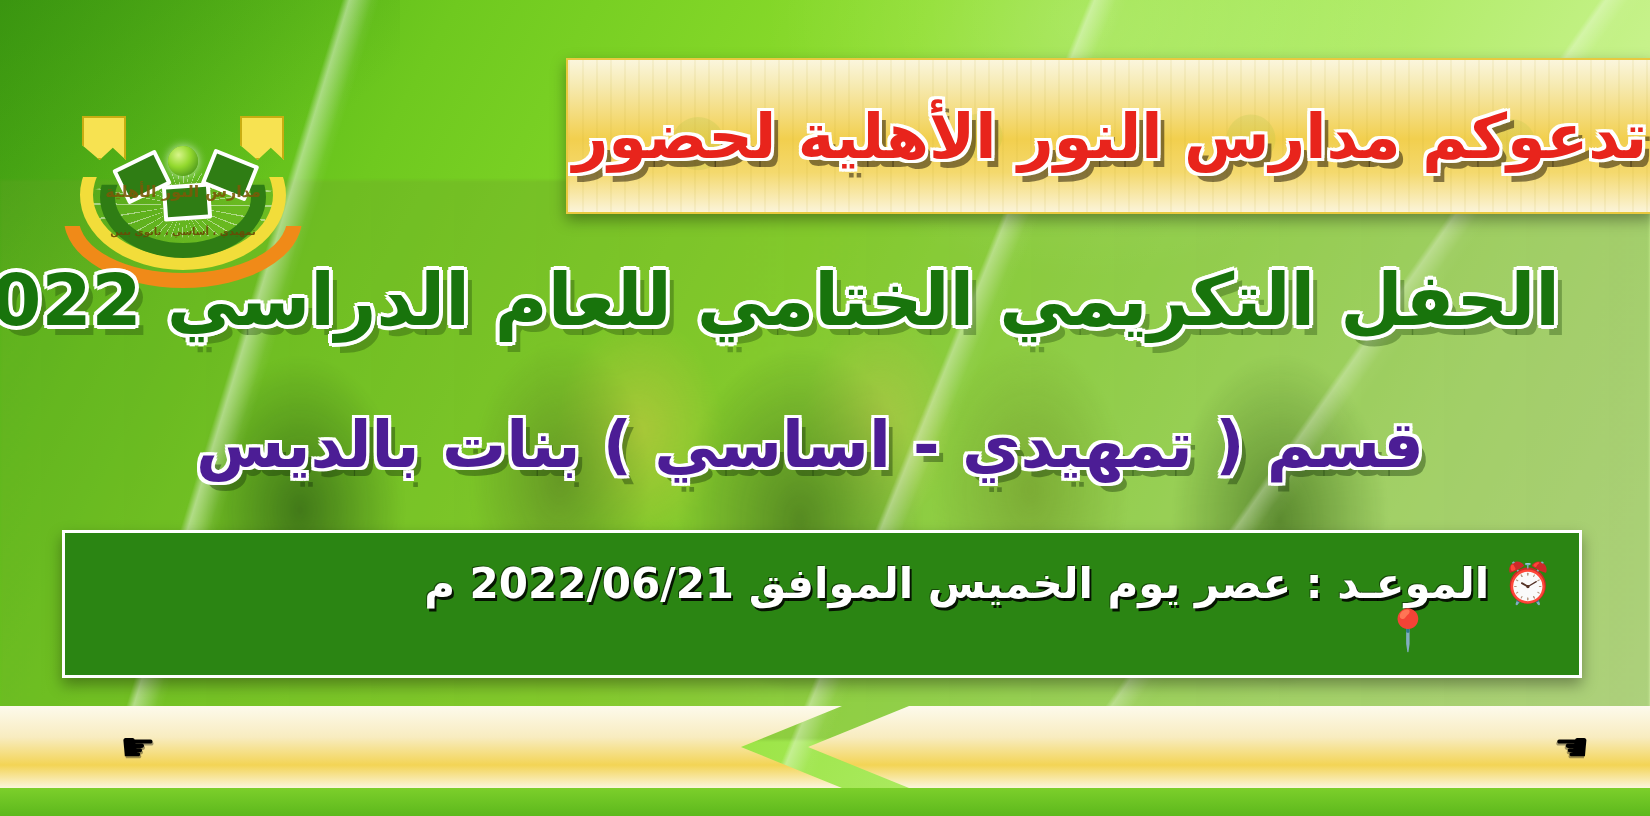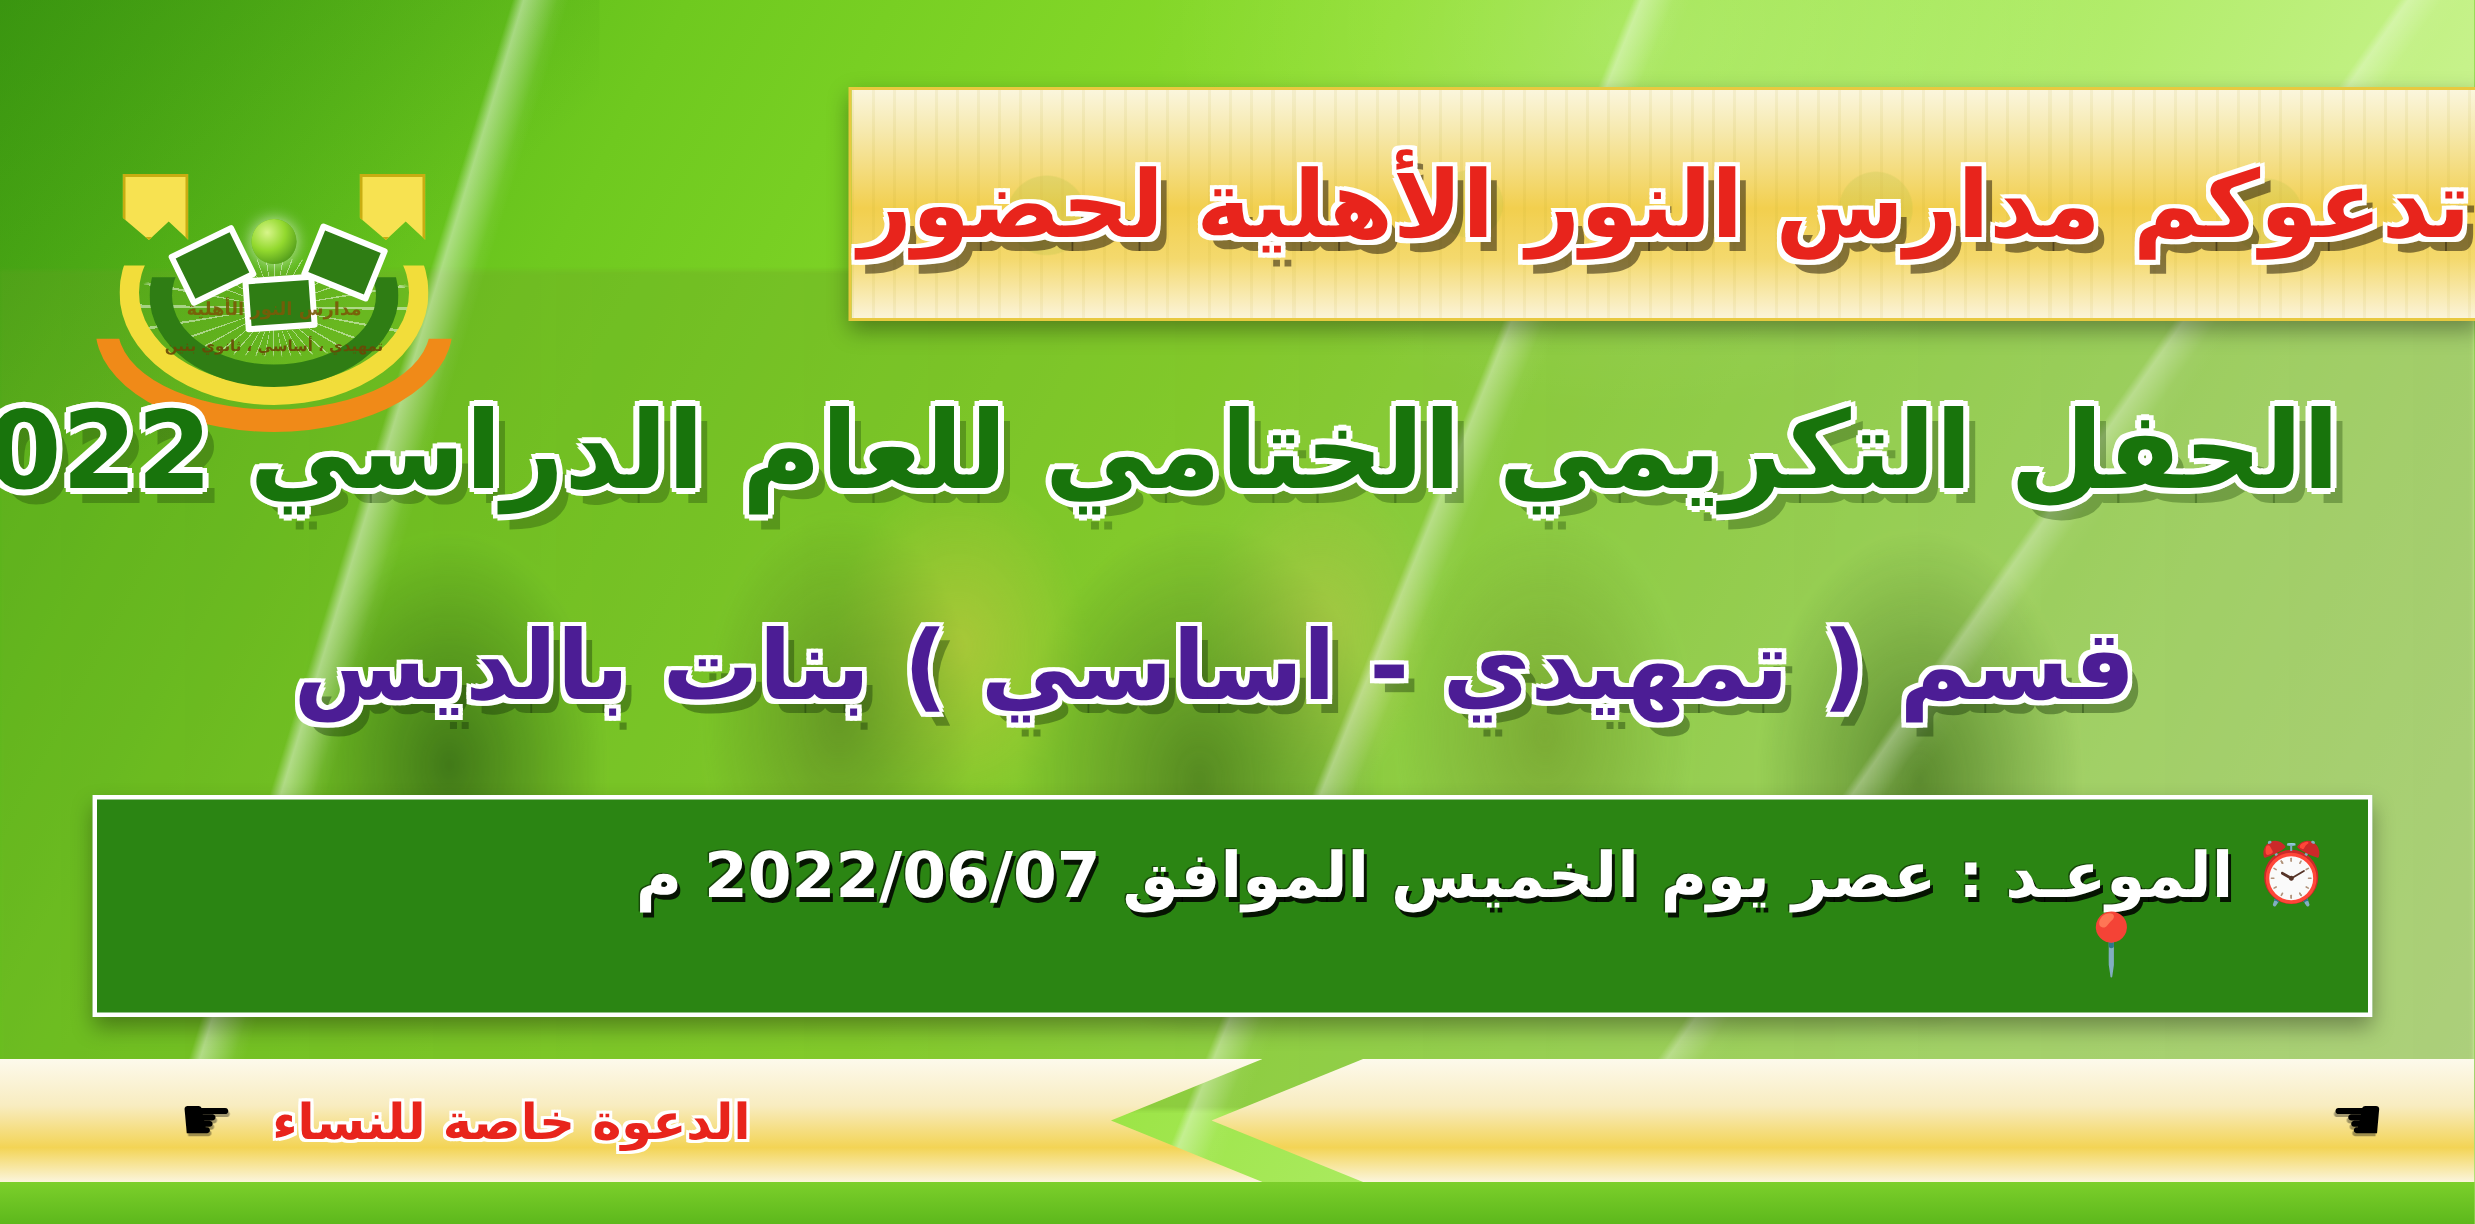--- a/index.html
+++ b/index.html
@@ -101,21 +101,21 @@
   .book{
     position:absolute;background:#2f7d14;border:4px solid #fff;border-radius:2px;
   }
   .b1{left:0;top:4px;width:40px;height:30px;transform:rotate(-26deg);}
   .b2{left:45px;top:30px;width:40px;height:28px;transform:rotate(-4deg);}
   .b3{left:88px;top:2px;width:40px;height:30px;transform:rotate(22deg);}
   .logo-text-top,.logo-text-bottom{
     position:absolute;left:0;right:0;text-align:center;
     color:#7a5a08;font-weight:bold;white-space:nowrap;pointer-events:none;
   }
-  .logo-text-top{top:124px;font-size:12px;letter-spacing:1px;opacity:.9;margin-top:17px;}
+  .logo-text-top{top:124px;font-size:16px;letter-spacing:1px;opacity:.9;}
   .logo-text-bottom{top:168px;font-size:10px;color:#6a4a06;opacity:.92;}
 
   
   .top-banner{
     position:absolute;left:566px;top:58px;width:1084px;height:152px;
     background:
       linear-gradient(180deg,#fbf6dd 0%,#f6e9ae 18%,#f2cf4e 52%,#f4d96d 74%,#fbf4d9 100%);
     border:2px solid #e8c93f;
     box-shadow:0 6px 14px rgba(0,0,0,.35);
     overflow:hidden;
@@ -242,30 +242,29 @@
     <div class="wm"></div>
     <div class="bannertext">تدعوكم مدارس النور الأهلية لحضور</div>
   </div>
 
   <div class="title-1">الحفل التكريمي الختامي للعام الدراسي 20021/2022 م</div>
   <div class="title-2">قسم ( تمهيدي - اساسي ) بنات بالديس</div>
 
   <div class="detail-box">
     <div class="detail-row row-when">
       <span class="ic">⏰</span>
-      <span>الموعـد : عصر يوم الخميس الموافق 2022/06/07 م</span>
+      <span>الموعـد : عصر يوم الخميس الموافق 2022/06/21 م</span>
     </div>
     <div class="detail-row row-where">
       <span class="ic">📍</span>
     </div>
   </div>
 
   <div class="footer">
     <div class="ribbon ribbon-left">
-      <span class="ribbon-text">الدعوة خاصة للنساء</span>
       <span class="hand">☛</span>
     </div>
     <div class="ribbon ribbon-right">
       <span class="hand flip">☛</span>
     </div>
   </div>
 
   <div class="bottom-strip"></div>
 
 </div>

